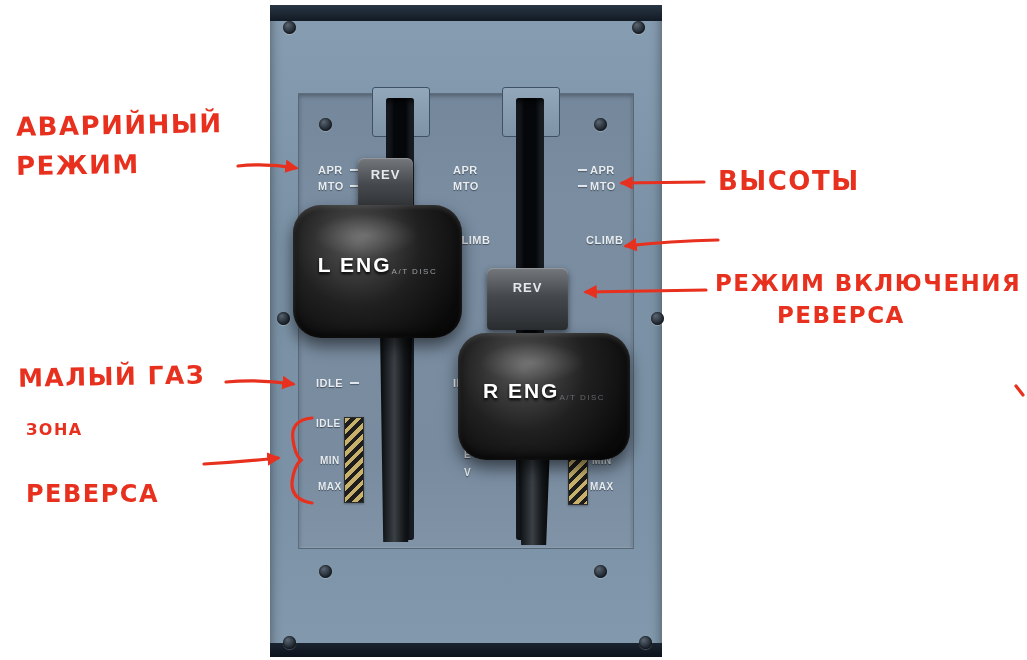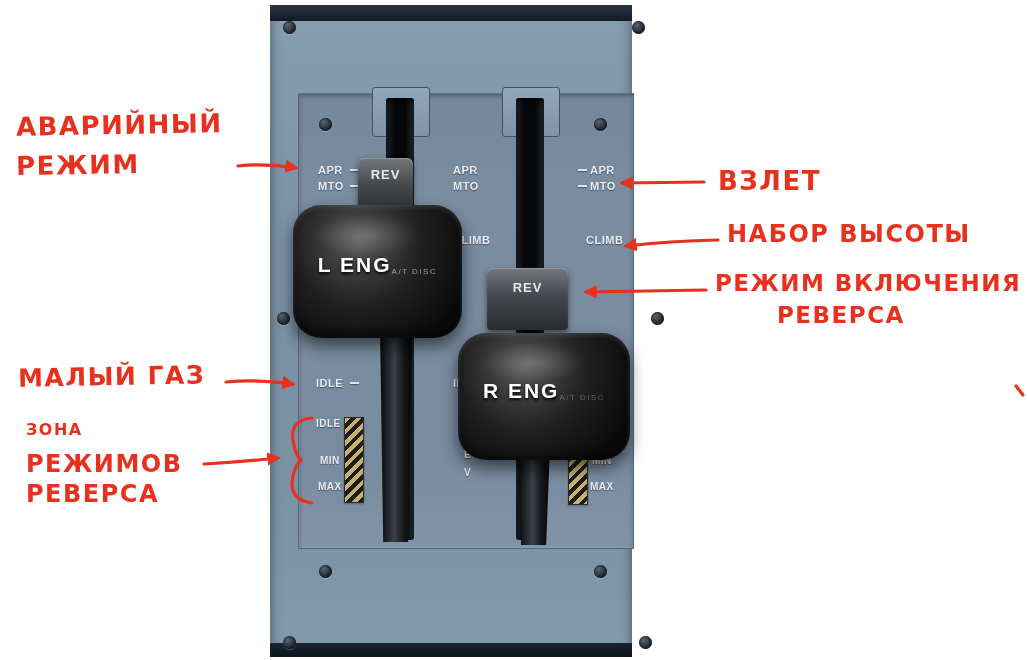--- a/index.html
+++ b/index.html
@@ -5,21 +5,21 @@
   html,body{margin:0;padding:0;}
   body{
     width:1027px;height:660px;position:relative;overflow:hidden;
     background:#ffffff;
     font-family:"Liberation Sans", sans-serif;
   }
   .canvas{position:absolute;inset:0;}
 
   
   .panel{
-    position:absolute;left:270px;top:5px;width:362px;height:652px;
+    position:absolute;left:270px;top:5px;width:392px;height:652px;
     background:linear-gradient(180deg,#879db1,#7b92a6 35%,#7b92a6 75%,#8399ad);
     box-shadow:inset 7px 0 12px -7px rgba(0,0,0,.45), inset -7px 0 12px -7px rgba(0,0,0,.45);
   }
   .strip-top{position:absolute;left:0;top:0;width:100%;height:16px;
     background:linear-gradient(180deg,#2a3644,#121a24);}
   .strip-bottom{position:absolute;left:0;bottom:0;width:100%;height:14px;
     background:linear-gradient(180deg,#1a2430,#0c131c);}
   .inset{
     position:absolute;left:28px;top:88px;width:334px;height:454px;
     background:linear-gradient(180deg,#74879b,#7a8da1 20%,#78009b00,#7a8da1);
@@ -164,31 +164,29 @@
     </div>
     <div class="handle" style="left:188px;top:328px;width:172px;height:127px;padding-bottom:11px;box-sizing:border-box">
       <span class="eng">R ENG</span>
       <span class="sub" style="opacity:.55">A/T DISC</span>
     </div>
   </div>
 
   <div class="ann" style="left:16px;top:110px;font-size:26px;transform:rotate(-1deg)">АВАРИЙНЫЙ</div>
   <div class="ann" style="left:16px;top:150px;font-size:26px;transform:rotate(-1deg)">РЕЖИМ</div>
 
-  <div class="ann" style="left:718px;top:166px;font-size:26px">ВЗЛЕТ</div>
-
-  <div class="ann" style="left:727px;top:220px;font-size:24px">НАБОР ВЫСОТЫ</div>
+  <div class="ann" style="left:718px;top:166px;font-size:26px">ВЫСОТЫ</div>
+
 
   <div class="ann" style="left:715px;top:270px;font-size:23px">РЕЖИМ ВКЛЮЧЕНИЯ</div>
   <div class="ann" style="left:777px;top:302px;font-size:23px">РЕВЕРСА</div>
 
   <div class="ann" style="left:18px;top:362px;font-size:25px;transform:rotate(-1deg)">МАЛЫЙ ГАЗ</div>
 
   <div class="ann" style="left:26px;top:420px;font-size:16px">ЗОНА</div>
-  <div class="ann" style="left:26px;top:450px;font-size:24px">РЕЖИМОВ</div>
   <div class="ann" style="left:26px;top:480px;font-size:24px">РЕВЕРСА</div>
 
   <svg class="overlay" width="1027" height="660" viewBox="0 0 1027 660">
     <defs>
       <marker id="arrow" viewBox="0 0 10 10" refX="8" refY="5" markerWidth="4.2" markerHeight="4.2" orient="auto-start-reverse">
         <path d="M0 0 L10 5 L0 10 z" fill="#e8301e"></path>
       </marker>
     </defs>
     <g stroke="#e8301e" stroke-width="3.2" fill="none" stroke-linecap="round">
       <path d="M 238 166 Q 266 163 296 168" marker-end="url(#arrow)"></path>

